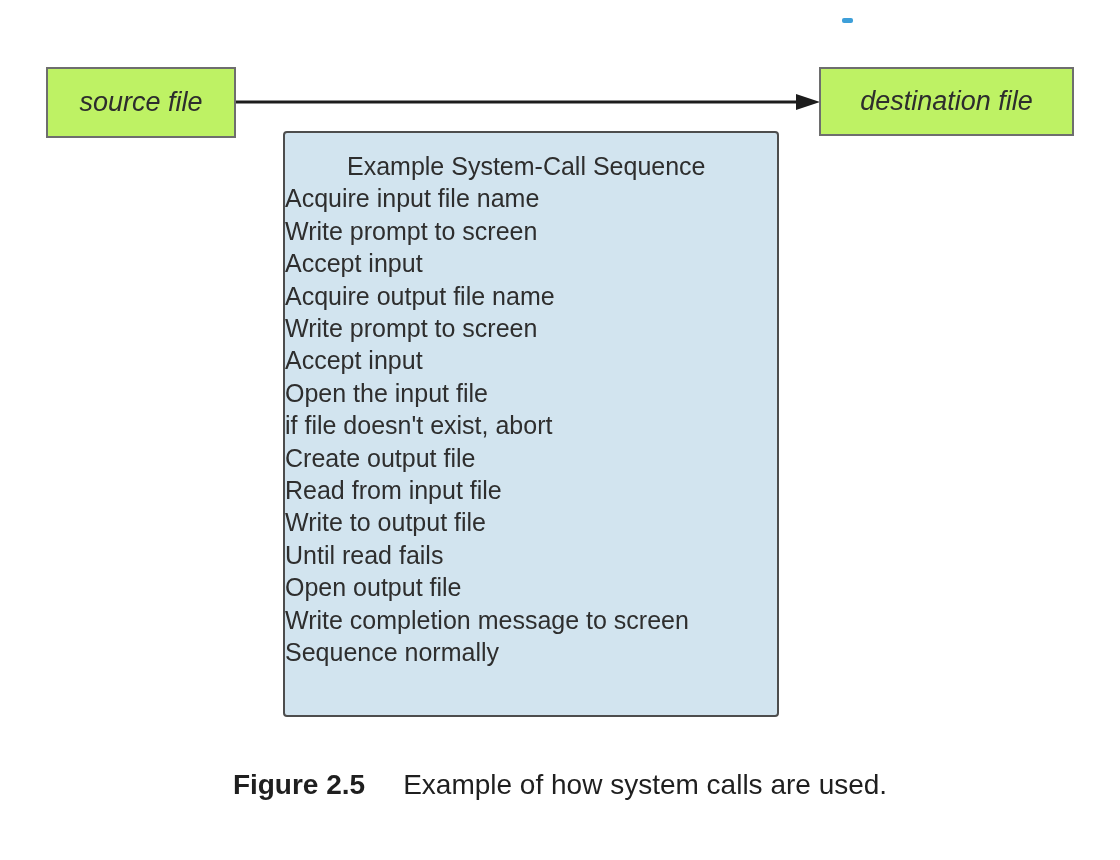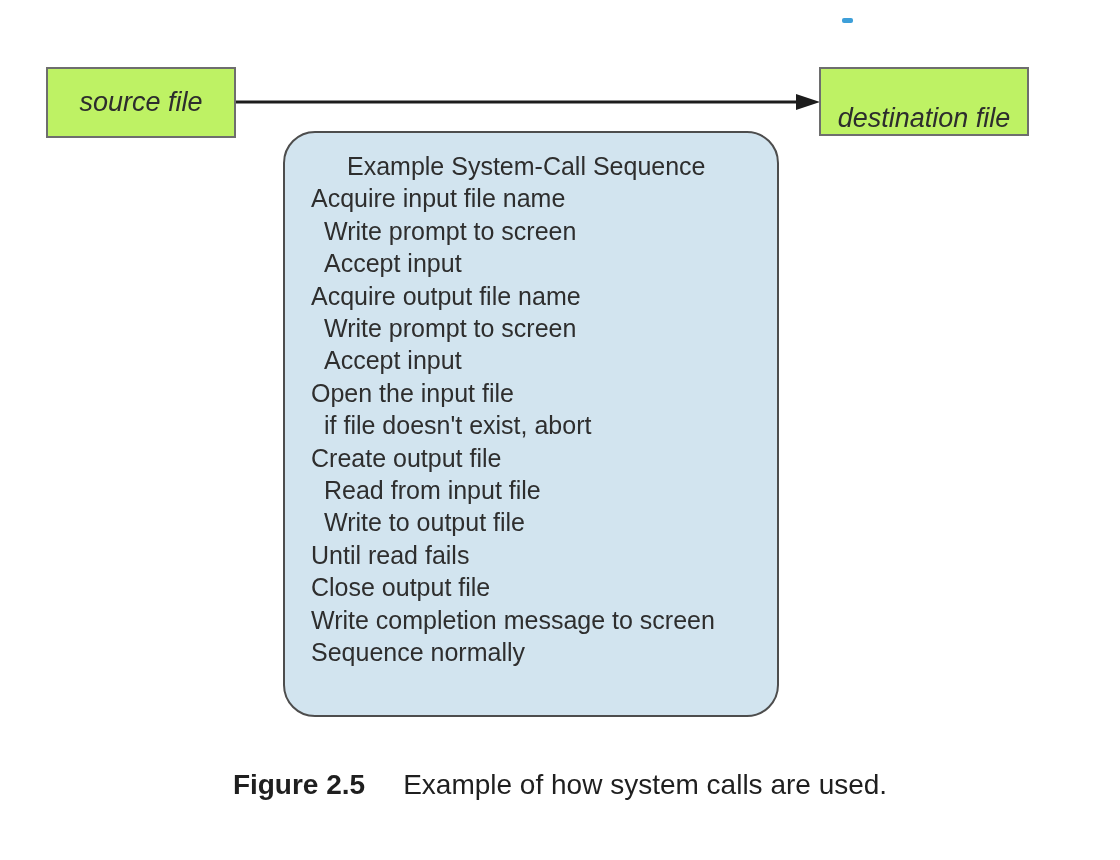--- a/index.html
+++ b/index.html
@@ -21,21 +21,21 @@
     background: #bef264;
     border: 2px solid #6e6e6e;
     display: flex;
     align-items: center;
     justify-content: center;
     font-size: 27px;
     color: #2d2d2d;
     font-style: italic;
   }
   .file-box.source { left: 46px; top: 67px; width: 190px; height: 71px; }
-  .file-box.dest   { left: 819px; top: 67px; width: 210px; height: 69px; align-items: flex-end; }
+  .file-box.dest   { left: 819px; top: 67px; width: 255px; height: 69px; }
 
   .arrow-svg {
     position: absolute;
     left: 236px;
     top: 88px;
     width: 584px;
     height: 28px;
     display: block;
   }
 
@@ -51,30 +51,30 @@
 
   .syscall-panel {
     position: absolute;
     left: 283px;
     top: 131px;
     width: 496px;
     height: 586px;
     box-sizing: border-box;
     background: #d2e4ef;
     border: 2px solid #4d4d4d;
-    border-radius: 32px;
+    border-radius: 4px;
     padding-top: 17px;
     font-size: 25px;
     line-height: 32.4px;
     color: #2e2e2e;
   }
   .sc-title { padding-left: 62px; white-space: nowrap; }
   .sc-step  { white-space: nowrap; }
-  .sc-step.indent-0 { padding-left: 26px; }
-  .sc-step.indent-1 { padding-left: 39px; }
+  .sc-step.indent-0 { }
+  .sc-step.indent-1 { }
 
   .caption {
     position: absolute;
     left: 0;
     top: 769px;
     width: 100%;
     text-align: center;
     font-size: 28px;
     color: #1f1f1f;
     white-space: nowrap;
@@ -112,21 +112,21 @@
         <div class="sc-step indent-1">Accept input</div>
         <div class="sc-step indent-0">Acquire output file name</div>
         <div class="sc-step indent-1">Write prompt to screen</div>
         <div class="sc-step indent-1">Accept input</div>
         <div class="sc-step indent-0">Open the input file</div>
         <div class="sc-step indent-1">if file doesn't exist, abort</div>
         <div class="sc-step indent-0">Create output file</div>
         <div class="sc-step indent-1">Read from input file</div>
         <div class="sc-step indent-1">Write to output file</div>
         <div class="sc-step indent-0">Until read fails</div>
-        <div class="sc-step indent-0">Close output file</div>
+        <div class="sc-step indent-0">Open output file</div>
         <div class="sc-step indent-0">Write completion message to screen</div>
         <div class="sc-step indent-0">Sequence normally</div>
       </div>
   </div>
 
   <div class="caption">
     <span class="cap-label">Figure 2.5</span><span>Example of how system calls are used.</span>
   </div>
 
 </div>

